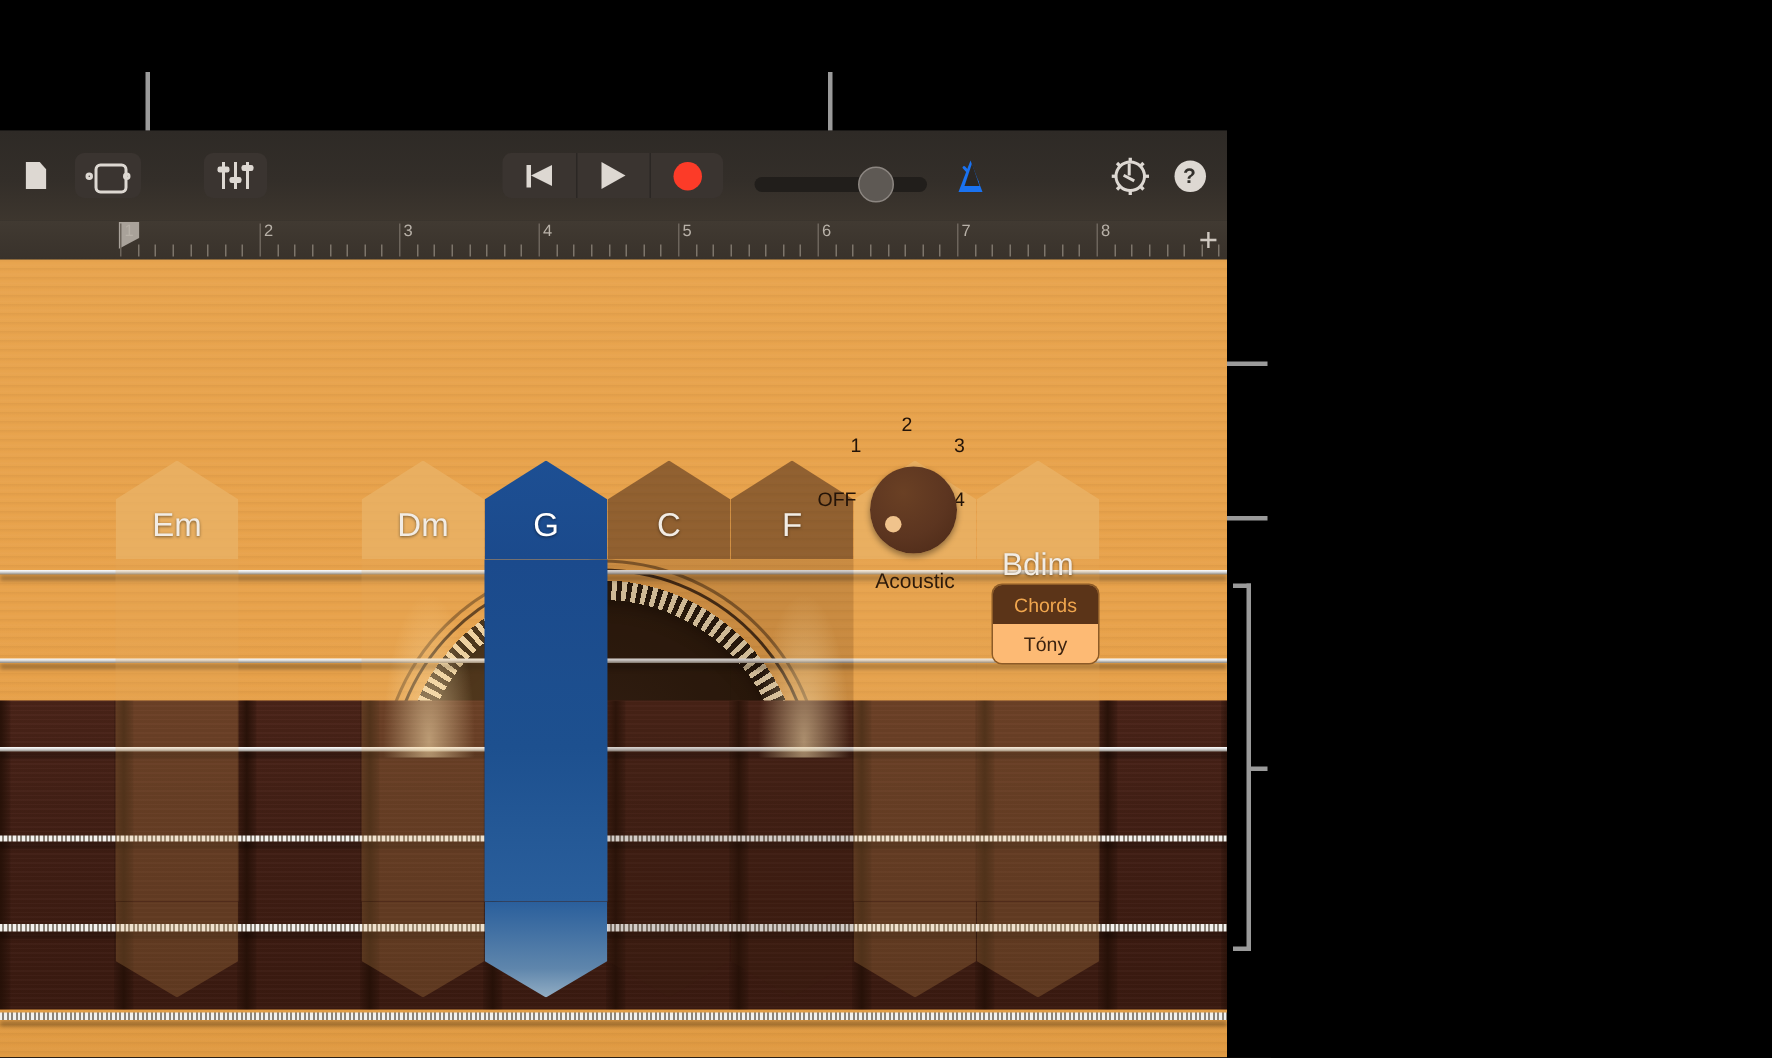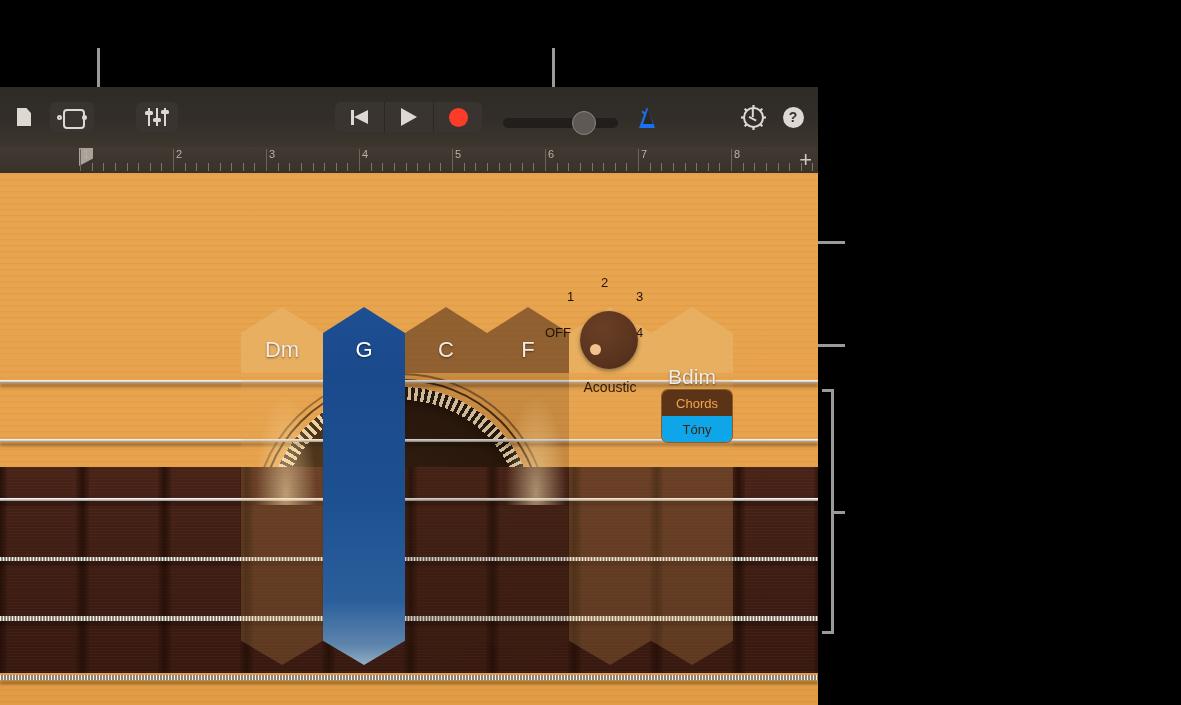--- a/index.html
+++ b/index.html
@@ -165,21 +165,21 @@
   #ap-caption{position:absolute;left:0;top:98px;width:130px;text-align:center;
     color:#2d1a0a;font-size:14px;}
 
   
   #mode-toggle{position:absolute;left:661px;top:216px;width:72px;height:54px;
     border-radius:7px;overflow:hidden;border:1px solid rgba(110,65,25,0.75);
     background:#eaa852;}
   #mode-toggle div{height:26px;display:flex;align-items:center;justify-content:center;
     font-size:13px;cursor:pointer;}
   #mode-chords{background:#5b3418;color:#f0a64e;}
-  #mode-tones{background:#0ea5e9;color:#3c2310;}
+  #mode-tones{background:#fdba74;color:#3c2310;}
 
   
   #fretboard{position:absolute;left:0;top:294px;width:818px;height:206px;
     background:linear-gradient(to bottom,#4a2318,#401e14 50%,#3a1a10);
     overflow:hidden;}
   .fb-wood{position:absolute;left:0;top:0;width:818px;height:206px;
     background:repeating-linear-gradient(to bottom,rgba(255,255,255,0.018) 0 1px,rgba(0,0,0,0.04) 1px 3px);}
   .fret-line{position:absolute;top:0;width:13px;height:206px;
     background:linear-gradient(to right,rgba(25,10,4,0.15),rgba(35,15,6,0.85),rgba(25,10,4,0.15));}
 
@@ -420,20 +420,26 @@
           <div class="string str-plain" style="top: 325px; height: 3px;"></div>
           <div class="str-shadow" style="top: 389px;"></div>
           <div class="string str-wound" style="top: 384px; height: 4px;"></div>
           <div class="str-shadow" style="top: 448.5px;"></div>
           <div class="string str-wound" style="top: 443px; height: 4.5px;"></div>
           <div class="str-shadow" style="top: 508px;"></div>
           <div class="string str-wound" style="top: 502px; height: 5px;"></div>
         </div>
 
       <div id="chords">
+          <div class="chord" style="left: 77px; top: 134px; height: 358px;">
+            <div class="tab"></div>
+            <div class="body"></div>
+            <div class="foot"></div>
+            <div class="lbl">Em</div>
+          </div>
           <div class="chord" style="left: 241px; top: 134px; height: 358px;">
             <div class="tab"></div>
             <div class="body"></div>
             <div class="foot"></div>
             <div class="lbl">Dm</div>
           </div>
           <div class="chord sel" style="left: 323px; top: 134px; height: 358px;">
             <div class="tab"></div>
             <div class="body"></div>
             <div class="foot"></div>

